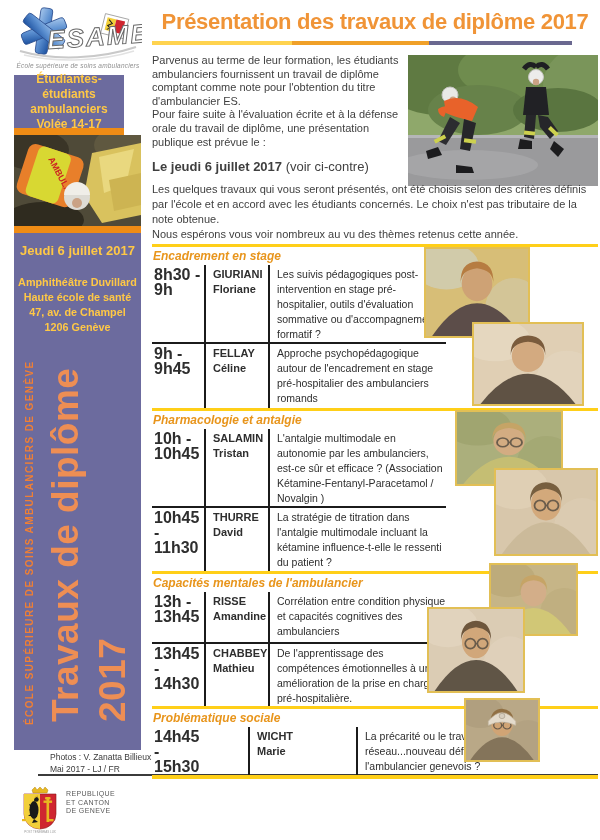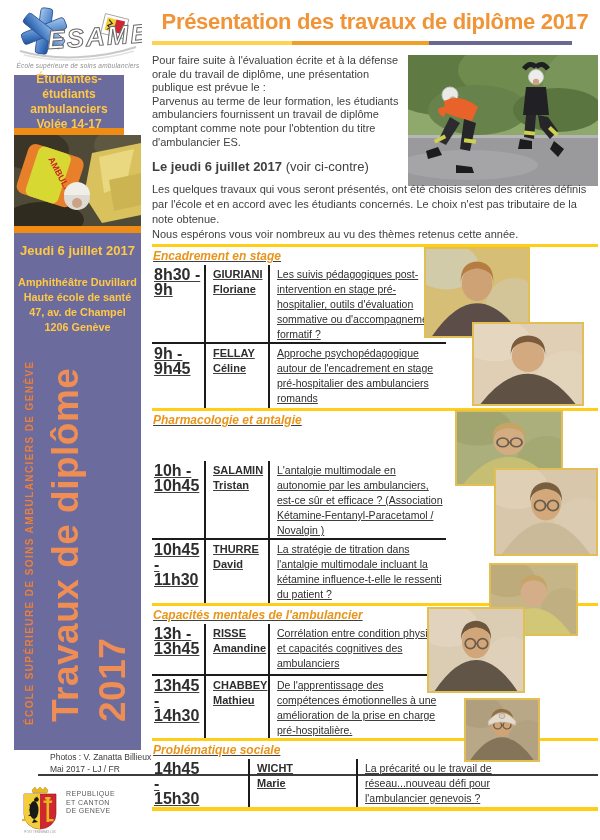--- a/index.html
+++ b/index.html
@@ -42,31 +42,31 @@
   .title-rule .seg3{width:143px;background:#6a6890;}
   .intro{position:absolute;left:152px;top:54px;width:254px;font-size:11px;line-height:13.6px;}
   .intro p{margin:0;}
   .hero-photo{position:absolute;left:408px;top:55px;width:190px;height:131px;overflow:hidden;}
   .dateline{position:absolute;left:152px;top:159px;width:258px;text-align:left;
     font-size:13px;}
   .dateline .b{font-weight:bold;}
   .fullpara{position:absolute;left:152px;top:182px;width:446px;font-size:11px;line-height:15px;}
   .fullpara p{margin:0;}
   
-  .schedule{position:absolute;left:152px;top:244px;width:446px;text-decoration:underline;}
+  .schedule{position:absolute;left:152px;top:244px;width:446px;}
   .sec{border-top:3px solid #ffcf18;}
   .sec-title{font-size:12px;font-weight:bold;font-style:italic;color:#e8951c;
     padding:2px 0 2px 1px;height:14px;}
   .row{display:grid;grid-template-columns:52px 64px 178px;}
   .c-time{font-size:16px;font-weight:bold;line-height:15px;color:#2e2e2e;padding:2px 0 0 2px;}
   .c-name{font-size:11px;font-weight:bold;line-height:15px;color:#2e2e2e;
     border-left:2px solid #1b1b1b;padding:2px 0 0 7px;}
   .c-topic{font-size:10.5px;line-height:15px;color:#2e2e2e;
     border-left:2px solid #1b1b1b;padding:2px 0 0 7px;}
-  .r1{min-height:77px;} .r2{min-height:64px;} .r3{min-height:64px;margin-top:32px;} .r4{min-height:63px;}
+  .r1{min-height:77px;} .r2{min-height:64px;} .r3{min-height:64px;} .r4{min-height:63px;}
   .r5{min-height:50px;} .r6{min-height:62px;} .r7{min-height:48px;gap:44px;}
   .rsep{width:294px;height:2px;background:#1b1b1b;}
   .schedule-end{height:4px;background:#ffcf18;}
   
   .portrait{position:absolute;border:2px solid #e2bf55;box-sizing:border-box;background:#d9c9a8;}
   .portrait .ph, .portrait .ph svg{width:100%;height:100%;display:block;}
   .p1{left:424px;top:247px;width:106px;height:91px;z-index:1;}
   .p2{left:472px;top:322px;width:112px;height:84px;z-index:2;}
   .p3{left:455px;top:410px;width:108px;height:76px;z-index:3;}
   .p4{left:494px;top:468px;width:104px;height:88px;z-index:4;}
@@ -226,22 +226,22 @@
       <path d="M130,60 l10,2 l10,14 l-8,8 l-10,-12 z" fill="#26262a"></path>
       <rect x="116" y="76" width="11" height="4" fill="#cdd14e" transform="rotate(6 121 78)"></rect>
       <rect x="140" y="74" width="11" height="4" fill="#cdd14e" transform="rotate(44 145 76)"></rect>
       <path d="M112,84 l12,2 l0,8 l-14,0 z" fill="#1c1c1e"></path>
       <path d="M146,86 l10,8 l-6,8 l-8,-8 z" fill="#1c1c1e"></path>
     </g>
   </svg>
 </div>
 
 <div class="intro">
+  <p>Parvenus au terme de leur formation, les étudiants ambulanciers fournissent un travail de diplôme comptant comme note pour l'obtention du titre d'ambulancier ES.</p>
   <p>Pour faire suite à l'évaluation écrite et à la défense orale du travail de diplôme, une présentation publique est prévue le :</p>
-  <p>Parvenus au terme de leur formation, les étudiants ambulanciers fournissent un travail de diplôme comptant comme note pour l'obtention du titre d'ambulancier ES.</p>
 </div>
 
 <div class="dateline">
   <span class="b">Le jeudi 6 juillet 2017</span><span> (voir ci-contre)</span>
 </div>
 
 <div class="fullpara">
   <p>Les quelques travaux qui vous seront présentés, ont été choisis selon des critères définis par l'école et en accord avec les étudiants concernés. Le choix n'est pas tributaire de la note obtenue.</p>
   <p>Nous espérons vous voir nombreux au vu des thèmes retenus cette année.</p>
 </div>

